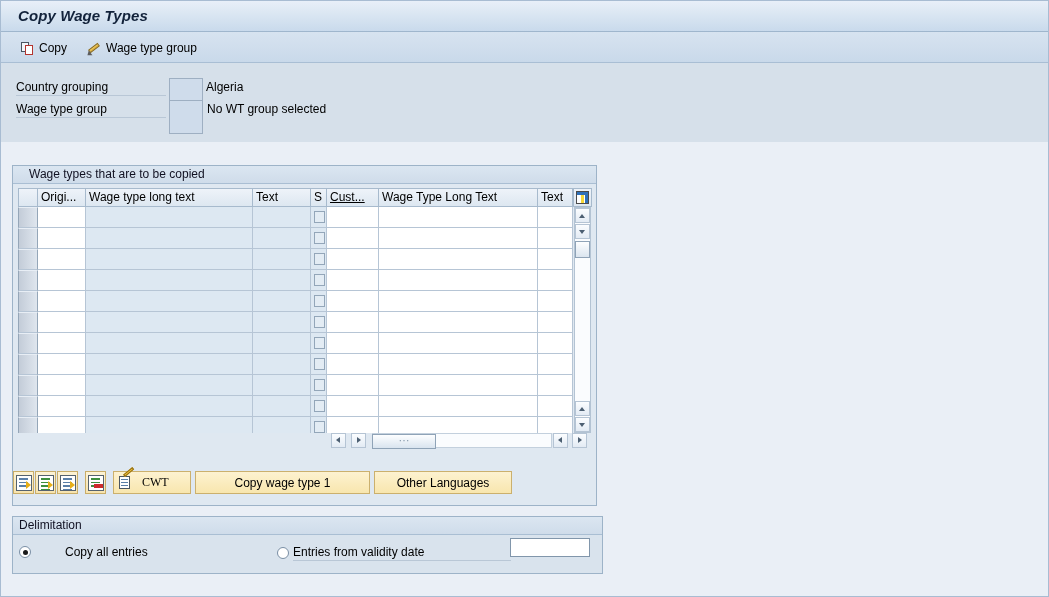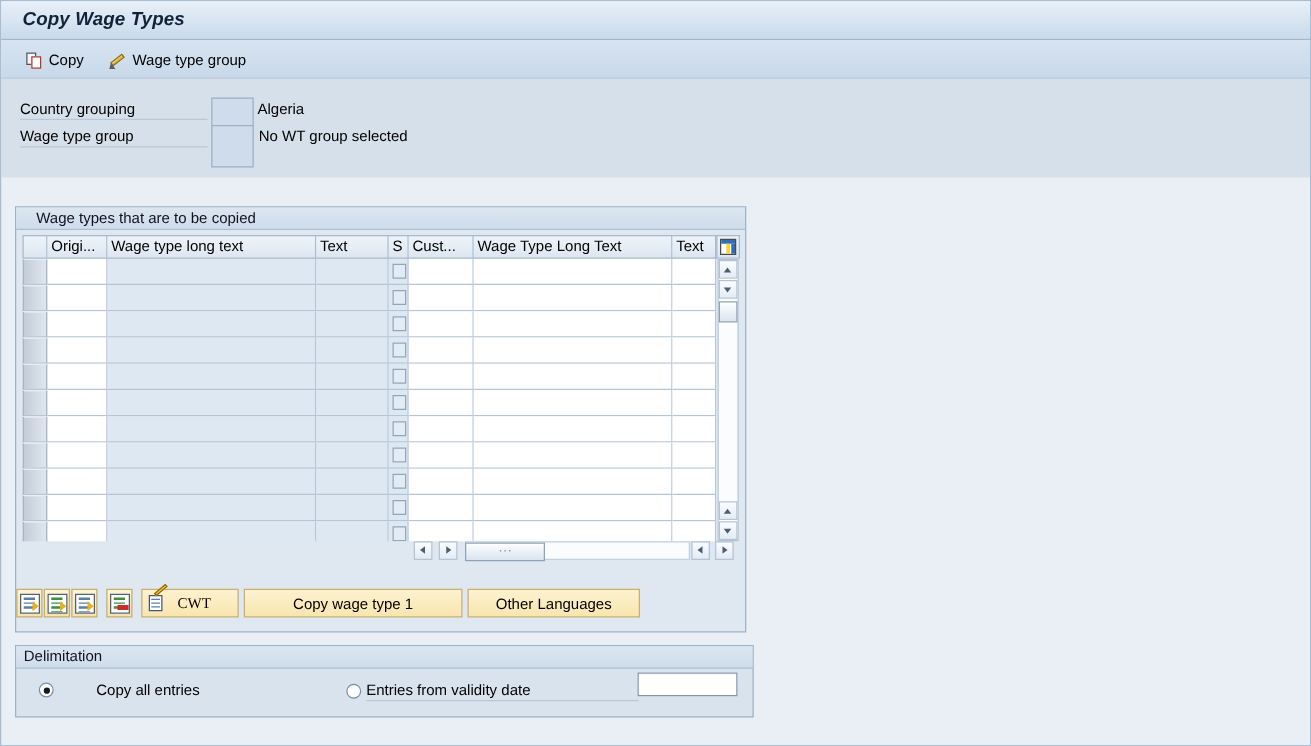--- a/index.html
+++ b/index.html
@@ -471,21 +471,21 @@
   <div class="tablebox">
     <div class="tbl-caption">Wage types that are to be copied</div>
 
     <div class="grid">
       <div class="grid-head" id="grid-head">
           <div class="hcell first corner" style="left: 0px; width: 20px;"></div>
           <div class="hcell" style="left: 20px; width: 48px;"><span>Origi...</span></div>
           <div class="hcell" style="left: 68px; width: 167px;"><span>Wage type long text</span></div>
           <div class="hcell" style="left: 235px; width: 58px;"><span>Text</span></div>
           <div class="hcell" style="left: 293px; width: 16px;"><span>S</span></div>
-          <div class="hcell" style="left: 309px; width: 52px;"><span>Cust...</span></div>
+          <div class="hcell" style="left: 309px; width: 52px; text-decoration: underline;"><span>Cust...</span></div>
           <div class="hcell" style="left: 361px; width: 159px;"><span>Wage Type Long Text</span></div>
           <div class="hcell" style="left: 520px; width: 35px;"><span>Text</span></div>
           <div class="hicon" style="left: 555px;">
             <span class="glyph"></span>
           </div>
         </div>
       <div class="rowsarea" id="rows-area">
           <div class="grow" style="top: 0px;">
             <div class="gcell sel" style="left: 0px; width: 20px;"></div>
             <div class="gcell" style="left: 20px; width: 48px;"></div>
@@ -715,21 +715,21 @@
       <span>Copy wage type 1</span>
     </div>
     <div class="txtbtn" style="left:361px; width:138px;text-align:center;">
       <span>Other Languages</span>
     </div>
   </div>
 
   <div class="delimbox">
     <div class="delim-caption">Delimitation</div>
 
-    <div class="radrow" style="left:18px; top:28px;gap:34px;">
+    <div class="radrow" style="left:6px; top:28px;gap:34px;">
       <span class="radio on"></span>
       <span class="rlabel">Copy all entries</span>
     </div>
 
     <div class="radrow underline" style="left:264px; top:28px;">
       <span class="radio"></span>
       <span class="rlabel" style="display:inline-block; width:218px;">Entries from validity date</span>
     </div>
   </div>
   <input class="dateinput" placeholder="" style="">

